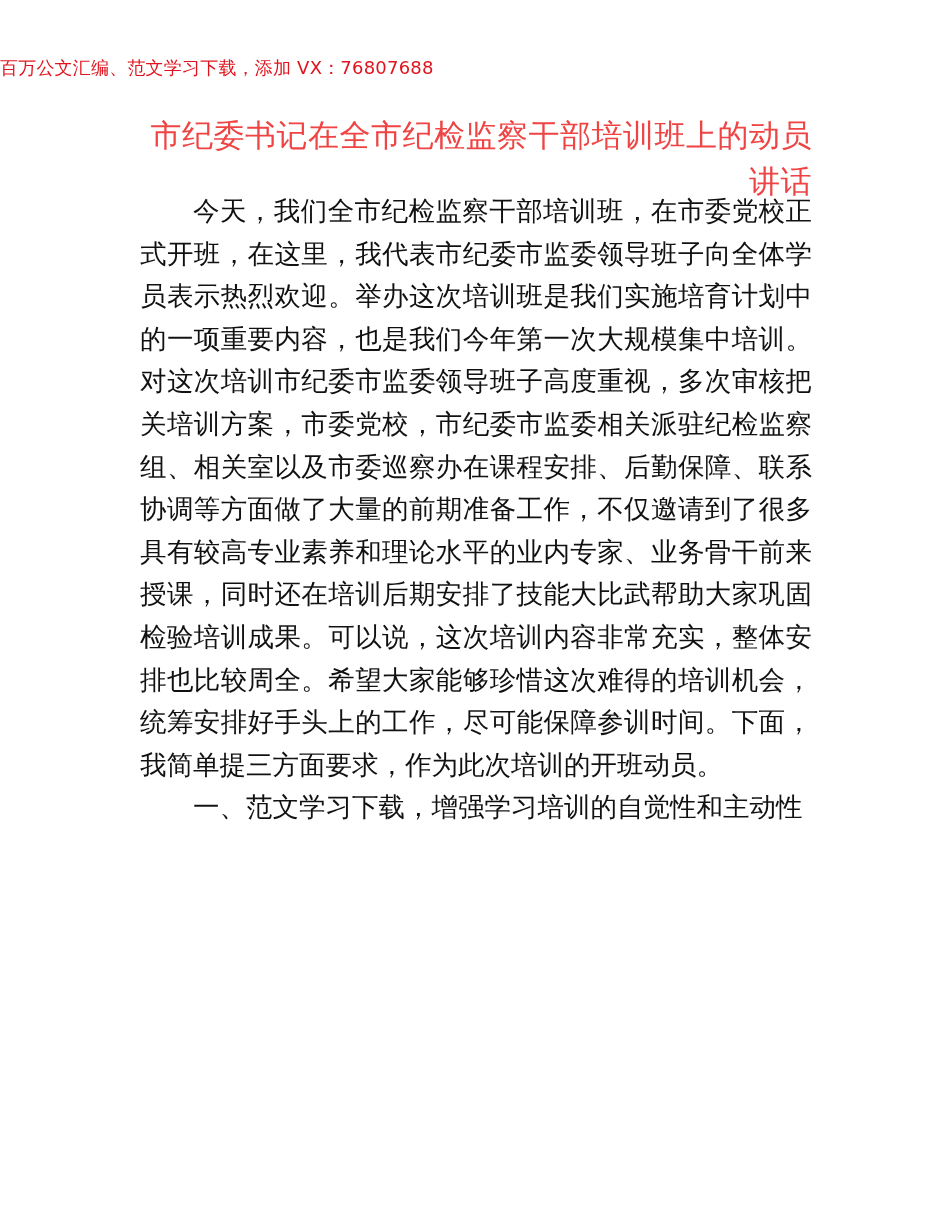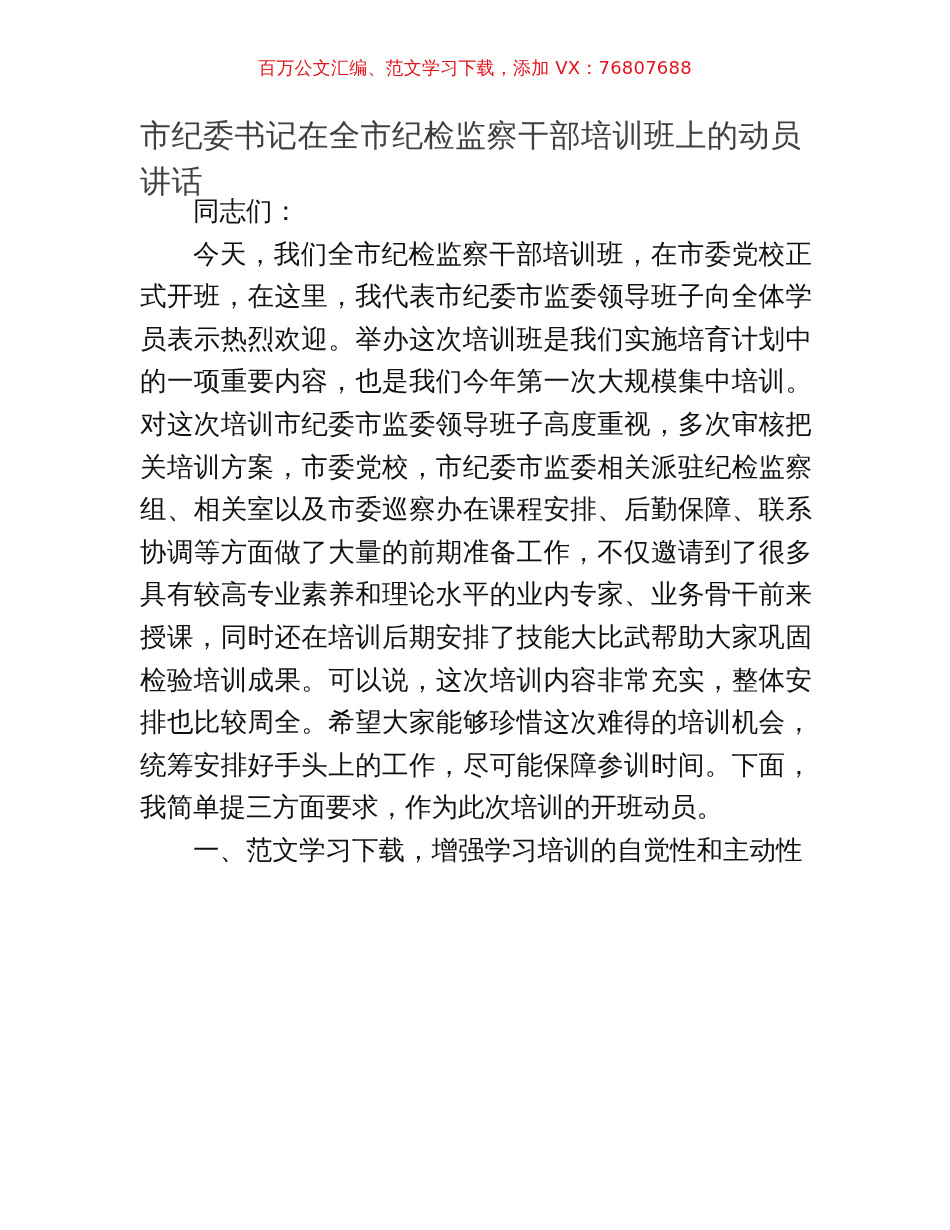--- a/index.html
+++ b/index.html
@@ -1,30 +1,29 @@
 <!DOCTYPE html>
 <html><head>
   <meta charset="utf-8">
   <style>
     html, body { margin: 0; padding: 0; background: #ffffff; }
     body { width: 950px; height: 1230px; position: relative; overflow: hidden;
       font-family: "DejaVu Sans", "Liberation Sans", sans-serif; color: #111; }
-    .header-banner { position: absolute; top: 56px; left: 0; width: 950px; text-align: center;
+    .header-banner { position: absolute; top: 56px; left: 0; width: 950px; 
       font-size: 18px; color: #e0141e; letter-spacing: 0.2px; }
-    .doc-title { position: absolute; top: 112px; left: 140px; width: 672px; text-align: left;
-      font-size: 31px; line-height: 46px; color: #404040; letter-spacing: 0.5px; }
+    .doc-title { position: absolute; top: 112px; left: 140px; width: 672px; text-align: right;
+      font-size: 31px; line-height: 46px; color: #ef4444; letter-spacing: 0.5px; }
     .doc-body { position: absolute; top: 190px; left: 140px; width: 672px; }
     .para { margin: 0; font-size: 26.5px; line-height: 42.6px; text-align: justify;
       text-indent: 2em; color: #111; word-break: break-all; }
     .para.greeting { margin-bottom: 0; }
   </style>
 </head>
 <body>
 
 <div class="header-banner">百万公文汇编、范文学习下载，添加 VX：76807688</div>
 
 <div class="doc-title">市纪委书记在全市纪检监察干部培训班上的动员讲话</div>
 
 <div class="doc-body">
-  <p class="para greeting">同志们：</p>
   <p class="para">今天，我们全市纪检监察干部培训班，在市委党校正式开班，在这里，我代表市纪委市监委领导班子向全体学员表示热烈欢迎。举办这次培训班是我们实施培育计划中的一项重要内容，也是我们今年第一次大规模集中培训。对这次培训市纪委市监委领导班子高度重视，多次审核把关培训方案，市委党校，市纪委市监委相关派驻纪检监察组、相关室以及市委巡察办在课程安排、后勤保障、联系协调等方面做了大量的前期准备工作，不仅邀请到了很多具有较高专业素养和理论水平的业内专家、业务骨干前来授课，同时还在培训后期安排了技能大比武帮助大家巩固检验培训成果。可以说，这次培训内容非常充实，整体安排也比较周全。希望大家能够珍惜这次难得的培训机会，统筹安排好手头上的工作，尽可能保障参训时间。下面，我简单提三方面要求，作为此次培训的开班动员。</p>
   <p class="para">一、范文学习下载，增强学习培训的自觉性和主动性</p>
 </div>
 
 </body></html>

